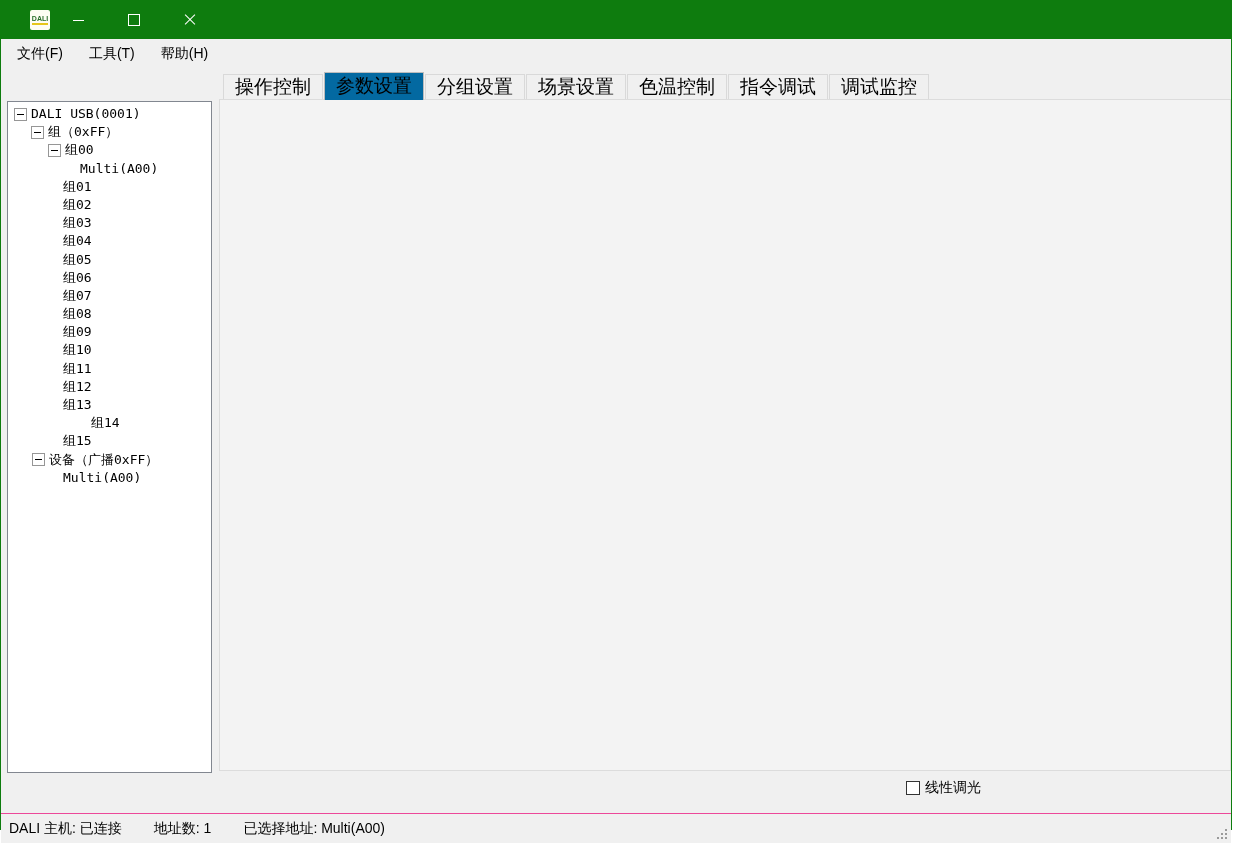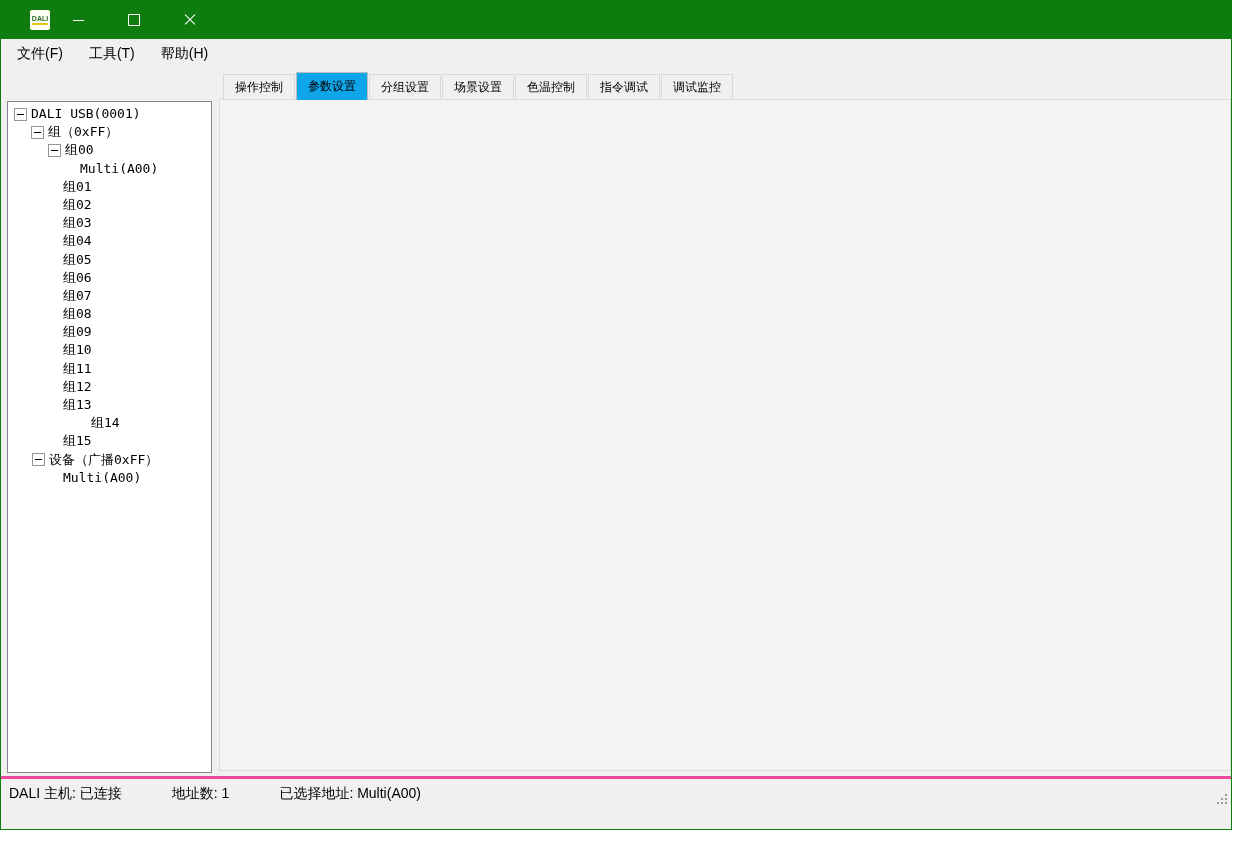--- a/index.html
+++ b/index.html
@@ -26,22 +26,22 @@
 
   
   #treepanel{position:absolute;left:6px;top:100px;width:205px;height:672px;background:#fff;border:1px solid #828790;box-sizing:border-box;overflow:hidden;padding-top:3px;}
   .trow{height:18.2px;line-height:18.2px;font-family:"DejaVu Sans Mono",monospace;font-size:13px;white-space:nowrap;display:flex;align-items:center;}
   .texp{display:inline-block;width:11px;height:11px;border:1px solid #969696;background:#fff;position:relative;margin-right:4px;flex:0 0 auto;box-sizing:content-box;}
   .texp:before{content:"";position:absolute;left:2px;top:5px;width:7px;height:1px;background:#000;}
   .tlabel{display:inline-block;}
 
   
   #tabstrip{position:absolute;left:222px;top:73px;height:26px;display:flex;z-index:3;}
-  .tab{height:24px;line-height:24px;padding:0 11px;border:1px solid #d9d9d9;border-bottom:none;background:#f0f0f0;font-size:12px;margin-right:1px;}
-  .tab.active{background:#0ea5e9;height:27px;line-height:26px;margin-top:-2px;border:1px solid #bcbcbc;border-bottom:none;z-index:4;}
+  .tab{height:24px;line-height:24px;padding:0 11px;border:1px solid #d9d9d9;border-bottom:none;background:#f0f0f0;font-size:19px;margin-right:1px;}
+  .tab.active{background:#0369a1;height:27px;line-height:26px;margin-top:-2px;border:1px solid #bcbcbc;border-bottom:none;z-index:4;}
 
   
   #tabpage{position:absolute;left:218px;top:98px;width:1012px;height:672px;background:#f3f3f3;border:1px solid #dcdcdc;box-sizing:border-box;z-index:1;}
 
   
   .frow{position:absolute;height:27px;display:flex;align-items:center;}
   .frow .flabel{flex:1 1 auto;text-align:right;padding-right:6px;font-size:15px;white-space:nowrap;}
   .tbox{width:70px;height:23px;border:1px solid #7a7a7a;background:#fff;font-family:"Liberation Sans",sans-serif;font-size:14px;padding:0 0 0 4px;box-sizing:content-box;flex:0 0 auto;}
   .combo{width:74px;height:25px;border:1px solid #7a7a7a;background:#fff;display:flex;align-items:center;flex:0 0 auto;box-sizing:border-box;}
   .combo .cval{flex:1 1 auto;font-size:14px;padding-left:4px;}
@@ -59,21 +59,21 @@
   
   .btn{position:absolute;height:28px;background:#e1e1e1;border:1px solid #adadad;font-family:"Liberation Sans",sans-serif;font-size:15px;box-sizing:border-box;}
   .btn.focused{border:2px solid #2e7ed6;background:#e5e5e5;}
 
   
   #chkrow{position:absolute;left:905px;top:777px;display:flex;align-items:center;height:20px;}
   .cbox{width:14px;height:14px;border:1px solid #333;background:#fff;margin-right:5px;box-sizing:border-box;}
   #chklabel{font-size:14px;}
 
   
-  #statusbar{position:absolute;left:0px;top:775px;width:100%;height:29px;background:#f0f0f0;border-top:3px solid #ec4899;display:flex;align-items:center;font-size:14px;gap:18px;}
+  #statusbar{position:absolute;left:0px;top:812px;width:100%;height:29px;background:#f0f0f0;border-top:1px solid #ec4899;display:flex;align-items:center;font-size:14px;}
   .sbitem{margin-left:8px;white-space:nowrap;}
   .sbitem+.sbitem{margin-left:32px;}
   #grip{position:absolute;right:3px;bottom:3px;width:12px;height:12px;
     background:
       radial-gradient(circle at 10px 10px,#9a9a9a 1.2px,transparent 1.4px),
       radial-gradient(circle at 10px 6px,#9a9a9a 1.2px,transparent 1.4px),
       radial-gradient(circle at 10px 2px,#9a9a9a 1.2px,transparent 1.4px),
       radial-gradient(circle at 6px 10px,#9a9a9a 1.2px,transparent 1.4px),
       radial-gradient(circle at 6px 6px,#9a9a9a 1.2px,transparent 1.4px),
       radial-gradient(circle at 2px 10px,#9a9a9a 1.2px,transparent 1.4px);}

